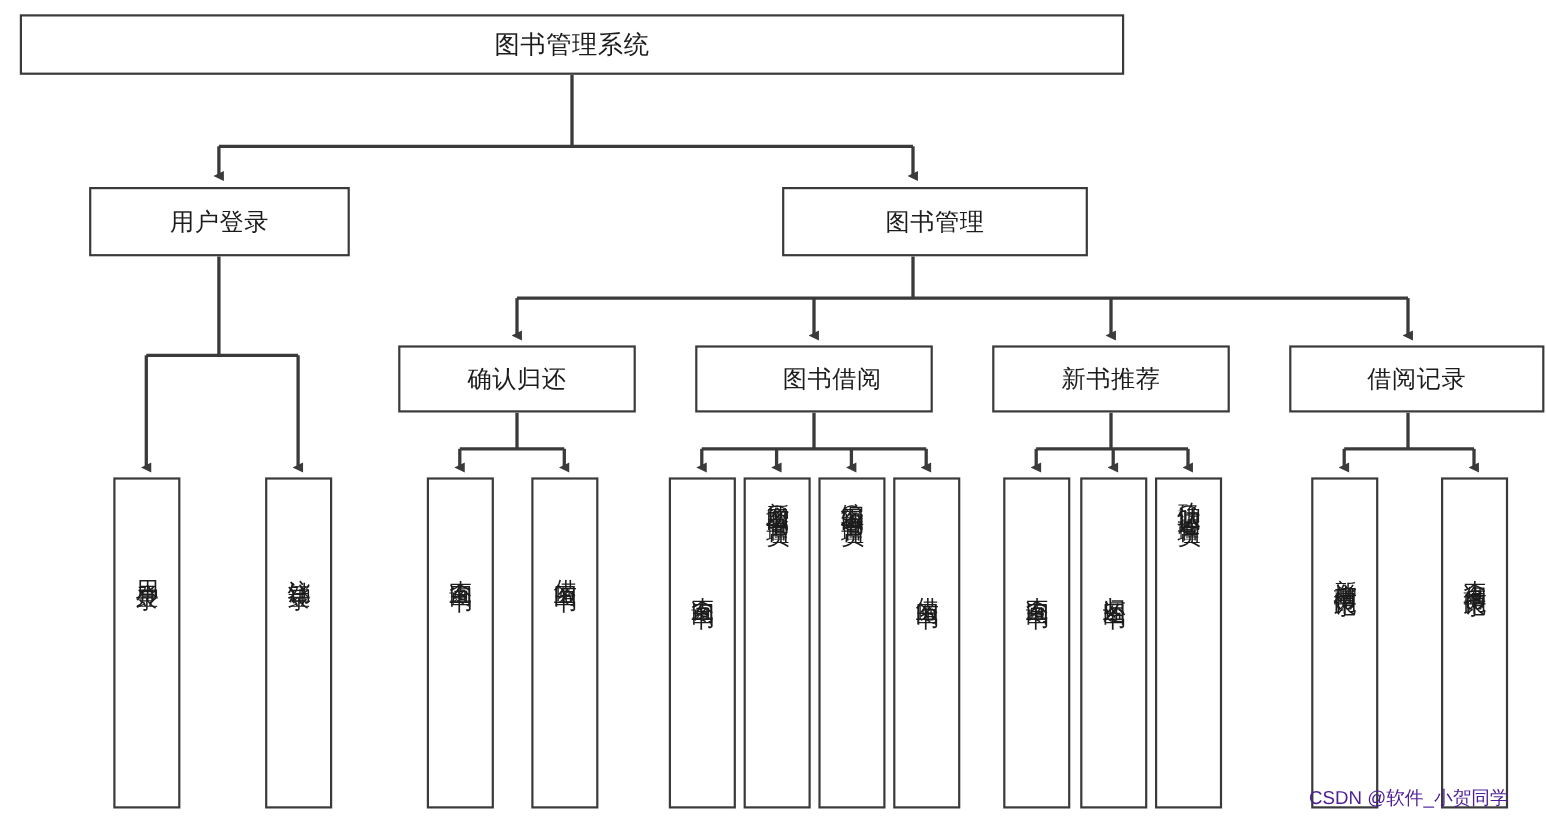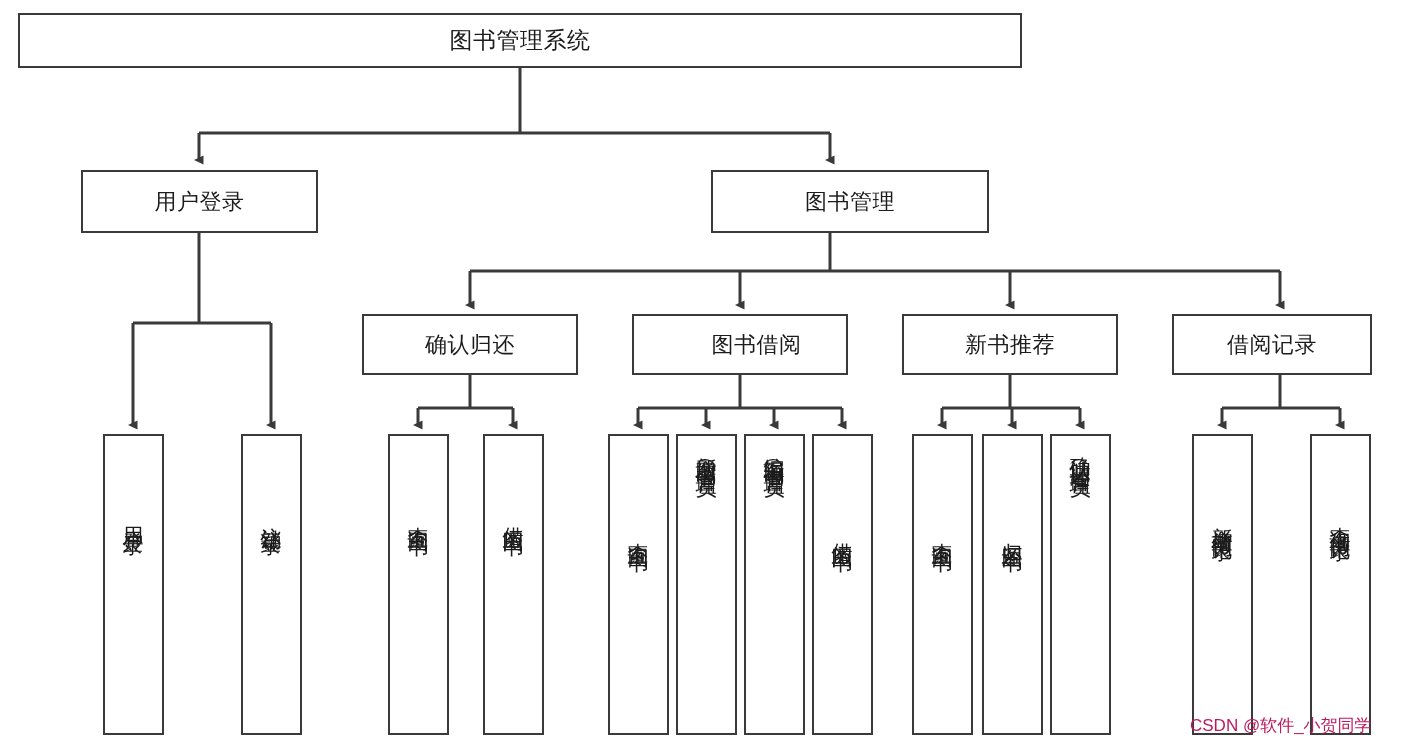--- a/index.html
+++ b/index.html
@@ -61,21 +61,21 @@
     margin-top: 70px;
   }
   .node.vertical.mid2 .label {
     margin-top: 86px;
   }
   .node.root .label {
     font-size: 23px;
   }
   .watermark {
     position: absolute;
-    color: #be185d;
+    color: #4c1d95;
     font-size: 17px;
     white-space: nowrap;
     user-select: none;
   }
 </style>
 </head>
 <body>
 
 <div id="canvas">
 
@@ -148,21 +148,21 @@
   </div>
 
   <div class="node horizontal" style="left:632px; top:314px; width:216px; height:61px;padding-left:33px;">
     <span class="label">图书借阅</span>
   </div>
 
   <div class="node horizontal" style="left:902px; top:314px; width:216px; height:61px;">
     <span class="label">新书推荐</span>
   </div>
 
-  <div class="node horizontal" style="left:1172px; top:314px; width:200px; height:61px;">
+  <div class="node horizontal" style="left:1172px; top:314px; width:232px; height:61px;">
     <span class="label">借阅记录</span>
   </div>
 
   <div class="node vertical mid" style="left:103px; top:434px; width:61px; height:301px;">
     <span class="label">用户登录</span>
   </div>
 
   <div class="node vertical mid" style="left:241px; top:434px; width:61px; height:301px;">
     <span class="label">注销登录</span>
   </div>

